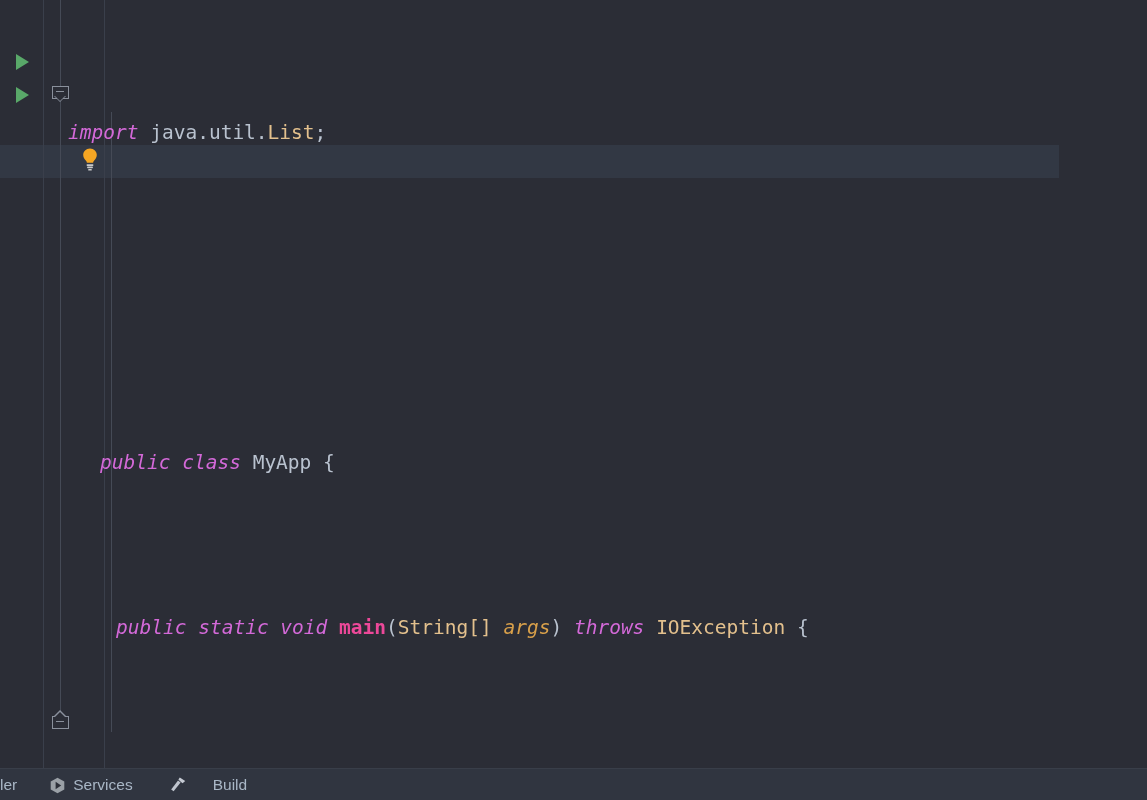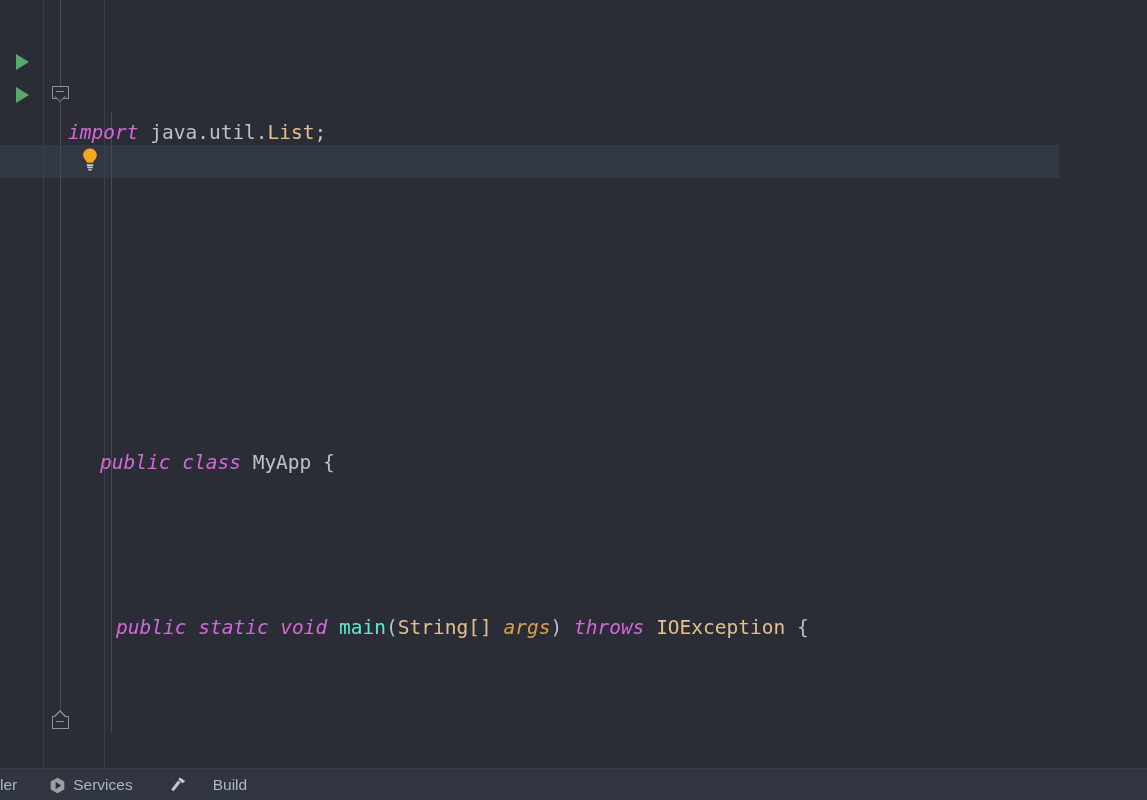--- a/index.html
+++ b/index.html
@@ -66,21 +66,21 @@
   .line {
     height: 33px;
     white-space: pre;
     position: relative;
   }
 
   
   .kw       { color: #D369D8; font-style: italic; }
   .type     { color: #E3C08D; }
   .var      { color: #B9C2CF; }
-  .method   { color: #5eead4; }
+  .method   { color: #ec4899; font-weight: bold; }
   .punct    { color: #B9C2CF; }
   .param    { color: #D9A04A; font-style: italic; }
   .plain    { color: #B9C2CF; }
 
   
   .gutter-icon { position: absolute; z-index: 4; }
 
   .run-tri {
     width: 0; height: 0;
     border-left: 13px solid #59A869;

